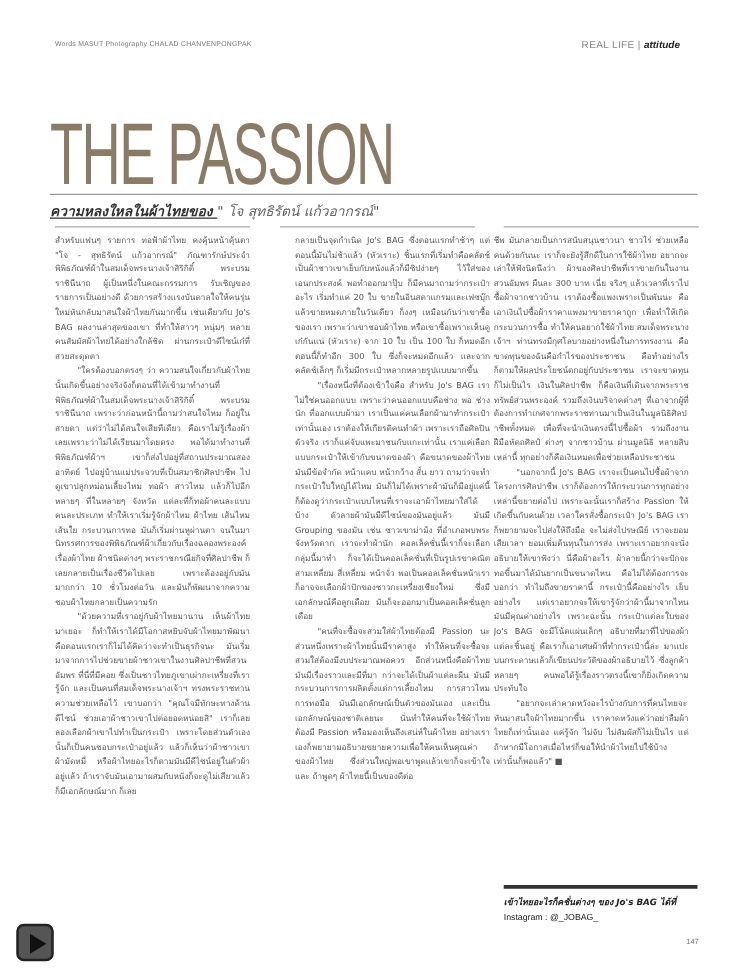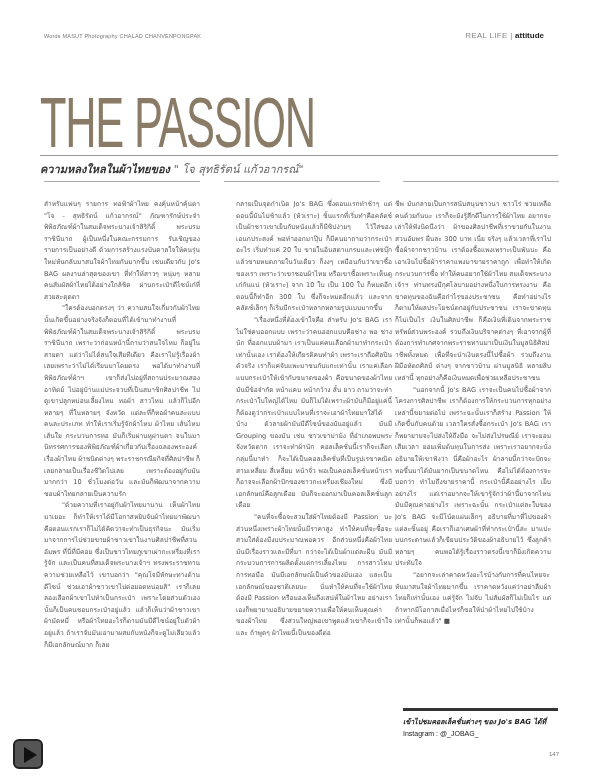--- a/index.html
+++ b/index.html
@@ -1,31 +1,31 @@
 <!DOCTYPE html>
 <html><head>
 <meta charset="utf-8">
 <style>
   * { margin: 0; padding: 0; box-sizing: border-box; }
   html, body { width: 600px; height: 780px; background: #fff; overflow: hidden; }
   body { position: relative; font-family: "DejaVu Sans", sans-serif; color: #444; }
 
   .credits { position: absolute; left: 44px; top: 33px; font-size: 5.5px; color: #777; letter-spacing: 0.2px; font-family: "Liberation Sans", sans-serif; }
   .section { position: absolute; right: 56px; top: 31px; font-size: 8px; color: #888; font-family: "Liberation Sans", sans-serif; letter-spacing: 0.3px; }
-  .section b { color: #222; font-weight: bold; letter-spacing: 0; }
+  .section b { color: #222; font-weight: bold; letter-spacing: 0; font-style: italic; }
 
   .title { position: absolute; left: 40px; top: 88px; font-family: "Liberation Sans Narrow", "Liberation Sans", sans-serif; font-size: 70px; line-height: 70px; color: #8a7b67; letter-spacing: -2px; transform: scaleX(0.62); transform-origin: left top; font-weight: normal; }
   .title-rule { position: absolute; left: 40px; top: 155px; width: 518px; height: 1px; background: #999; }
   .subtitle { position: absolute; left: 40px; top: 160px; font-size: 11px; font-style: italic; color: #333; font-family: "DejaVu Sans", sans-serif; }
   .subtitle .q { color: #666; font-weight: normal; }
-  .subtitle .b { font-weight: bold; }
+  .subtitle .b { font-weight: bold; text-decoration: underline; }
 
   .top-rule { position: absolute; top: 181px; height: 1px; background: #aaa; }
 
-  .col { position: absolute; top: 187px; width: 156px; font-size: 6.6px; line-height: 11.6px; color: #555; font-family: "DejaVu Sans", sans-serif; text-align: justify; margin-top: 12px; }
+  .col { position: absolute; top: 187px; width: 156px; font-size: 6.6px; line-height: 11.6px; color: #555; font-family: "DejaVu Sans", sans-serif; text-align: justify; }
   .col p { margin: 0; }
   .col p.indent { text-indent: 18px; }
   .c1 { left: 44px; }
   .c2 { left: 236px; }
   .c3 { left: 395px; }
 
   .end-rule { position: absolute; left: 403px; top: 708px; width: 155px; height: 3px; background: #333; }
   .promo { position: absolute; left: 403px; top: 716px; width: 160px; font-size: 7px; line-height: 12px; color: #222; font-weight: bold; font-style: italic; font-family: "DejaVu Sans", sans-serif; }
   .promo .ig { font-weight: normal; font-style: normal; font-family: "Liberation Sans", sans-serif; }
   .pageno { position: absolute; left: 549px; top: 751px; font-size: 6px; color: #777; font-family: "Liberation Sans", sans-serif; }
@@ -59,19 +59,19 @@
   <p class="indent">"คนที่จะซื้อจะสวมใส่ผ้าไทยต้องมี Passion นะ ส่วนหนึ่งเพราะผ้าไทยนั้นมีราคาสูง ทำให้คนที่จะซื้อจะสวมใส่ต้องมีงบประมาณพอควร อีกส่วนหนึ่งคือผ้าไทยมันมีเรื่องราวและมีที่มา กว่าจะได้เป็นผ้าแต่ละผืน มันมีกระบวนการการผลิตตั้งแต่การเลี้ยงไหม การสาวไหม การทอมือ มันมีเอกลักษณ์เป็นตัวของมันเอง และเป็นเอกลักษณ์ของชาติเลยนะ นั่นทำให้คนที่จะใช้ผ้าไทยต้องมี Passion หรือมองเห็นถึงเสน่ห์ในผ้าไทย อย่างเราเองก็พยายามอธิบายขยายความเพื่อให้คนเห็นคุณค่าของผ้าไทย ซึ่งส่วนใหญ่พอเขาพูดแล้วเขาก็จะเข้าใจ และ ถ้าพูดๆ ผ้าไทยนี้เป็นของดีต่อ</p>
 </div>
 
 <div class="col c3" style="height:518px;overflow:hidden">
   <p>ชีพ มันกลายเป็นการสนับสนุนชาวนา ชาวไร่ ช่วยเหลือคนด้วยกันนะ เราก็จะยังรู้สึกดีในการใช้ผ้าไทย อยากจะเล่าให้ฟังนิดนึงว่า ผ้าของศิลปาชีพที่เราขายกันในงานสวนอัมพร ผืนละ 300 บาท เนี่ย จริงๆ แล้วเวลาที่เราไปซื้อผ้าจากชาวบ้าน เราต้องซื้อแพงเพราะเป็นพันนะ คือเอาเงินไปซื้อผ้าราคาแพงมาขายราคาถูก เพื่อทำให้เกิดกระบวนการซื้อ ทำให้คนอยากใช้ผ้าไทย สมเด็จพระนางเจ้าฯ ท่านทรงมีกุศโลบายอย่างหนึ่งในการทรงงาน คือ ขาดทุนของฉันคือกำไรของประชาชน คือทำอย่างไรก็ตามให้ผลประโยชน์ตกอยู่กับประชาชน เราจะขาดทุนก็ไม่เป็นไร เงินในศิลปาชีพ ก็คือเงินที่เดินจากพระราชทรัพย์ส่วนพระองค์ รวมถึงเงินบริจาคต่างๆ ที่เอาจากผู้ที่ต้องการทำเกศจากพระราชทานมาเป็นเงินในมูลนิธิศิลปาชีพทั้งหมด เพื่อที่จะนำเงินตรงนี้ไปซื้อผ้า รวมถึงงานฝีมือหัตถศิลป์ ต่างๆ จากชาวบ้าน ผ่านมูลนิธิ หลายสิบ เหล่านี้ ทุกอย่างก็คือเงินหมดเพื่อช่วยเหลือประชาชน</p>
   <p class="indent">"นอกจากนี้ Jo's BAG เราจะเป็นคนไปซื้อผ้าจากโครงการศิลปาชีพ เราก็ต้องการให้กระบวนการทุกอย่างเหล่านี้ขยายต่อไป เพราะฉะนั้นเราก็สร้าง Passion ให้เกิดขึ้นกับคนด้วย เวลาใครสั่งซื้อกระเป๋า Jo's BAG เราก็พยายามจะไปส่งให้ถึงมือ จะไม่ส่งไปรษณีย์ เราจะยอมเสียเวลา ยอมเพิ่มต้นทุนในการส่ง เพราะเราอยากจะนั่งอธิบายให้เขาฟังว่า นี่คือผ้าอะไร ผ้าลายนี้กว่าจะปักจะทอขึ้นมาได้มันยากเป็นขนาดไหน คือไม่ได้ต้องการจะบอกว่า ทำไมถึงขายราคานี้ กระเป๋านี้คืออย่างไร เย็บอย่างไร แต่เราอยากจะให้เขารู้จักว่าผ้านี้มาจากไหน มันมีคุณค่าอย่างไร เพราะฉะนั้น กระเป๋าแต่ละใบของ Jo's BAG จะมีโน้ตแผ่นเล็กๆ อธิบายที่มาที่ไปของผ้าแต่ละชิ้นอยู่ คือเราก็เอาเศษผ้าที่ทำกระเป๋านี้ล่ะ มาแปะบนกระดาษแล้วก็เขียนประวัติของผ้าอธิบายไว้ ซึ่งลูกค้าหลายๆ คนพอได้รู้เรื่องราวตรงนี้เขาก็ยิ่งเกิดความประทับใจ</p>
   <p class="indent">"อยากจะเล่าคาดหวังอะไรบ้างกับการที่คนไทยจะหันมาสนใจผ้าไทยมากขึ้น เราคาดหวังแค่ว่าอย่าลืมผ้าไทยก็เท่านั้นเอง แค่รู้จัก ไม่จับ ไม่สัมผัสก็ไม่เป็นไร แต่ถ้าหากมีโอกาสเมื่อไหร่ก็ขอให้นำผ้าไทยไปใช้บ้างเท่านั้นก็พอแล้ว" ■</p>
 </div>
 
 <div class="end-rule"></div>
-<div class="promo"><span>เข้าไปชมคอลเล็คชั่นต่างๆ ของ Jo's BAG ได้ที่ </span><span class="ig">Instagram : @_JOBAG_</span></div>
+<div class="promo"><span>เข้าไทยอะไรก็คชั่นต่างๆ ของ Jo's BAG ได้ที่ </span><span class="ig">Instagram : @_JOBAG_</span></div>
 
 <div class="pageno">147</div>
 
 <div class="play-btn" aria-label="play">
   <span class="tri"></span>
 </div>
 
 </body></html>

